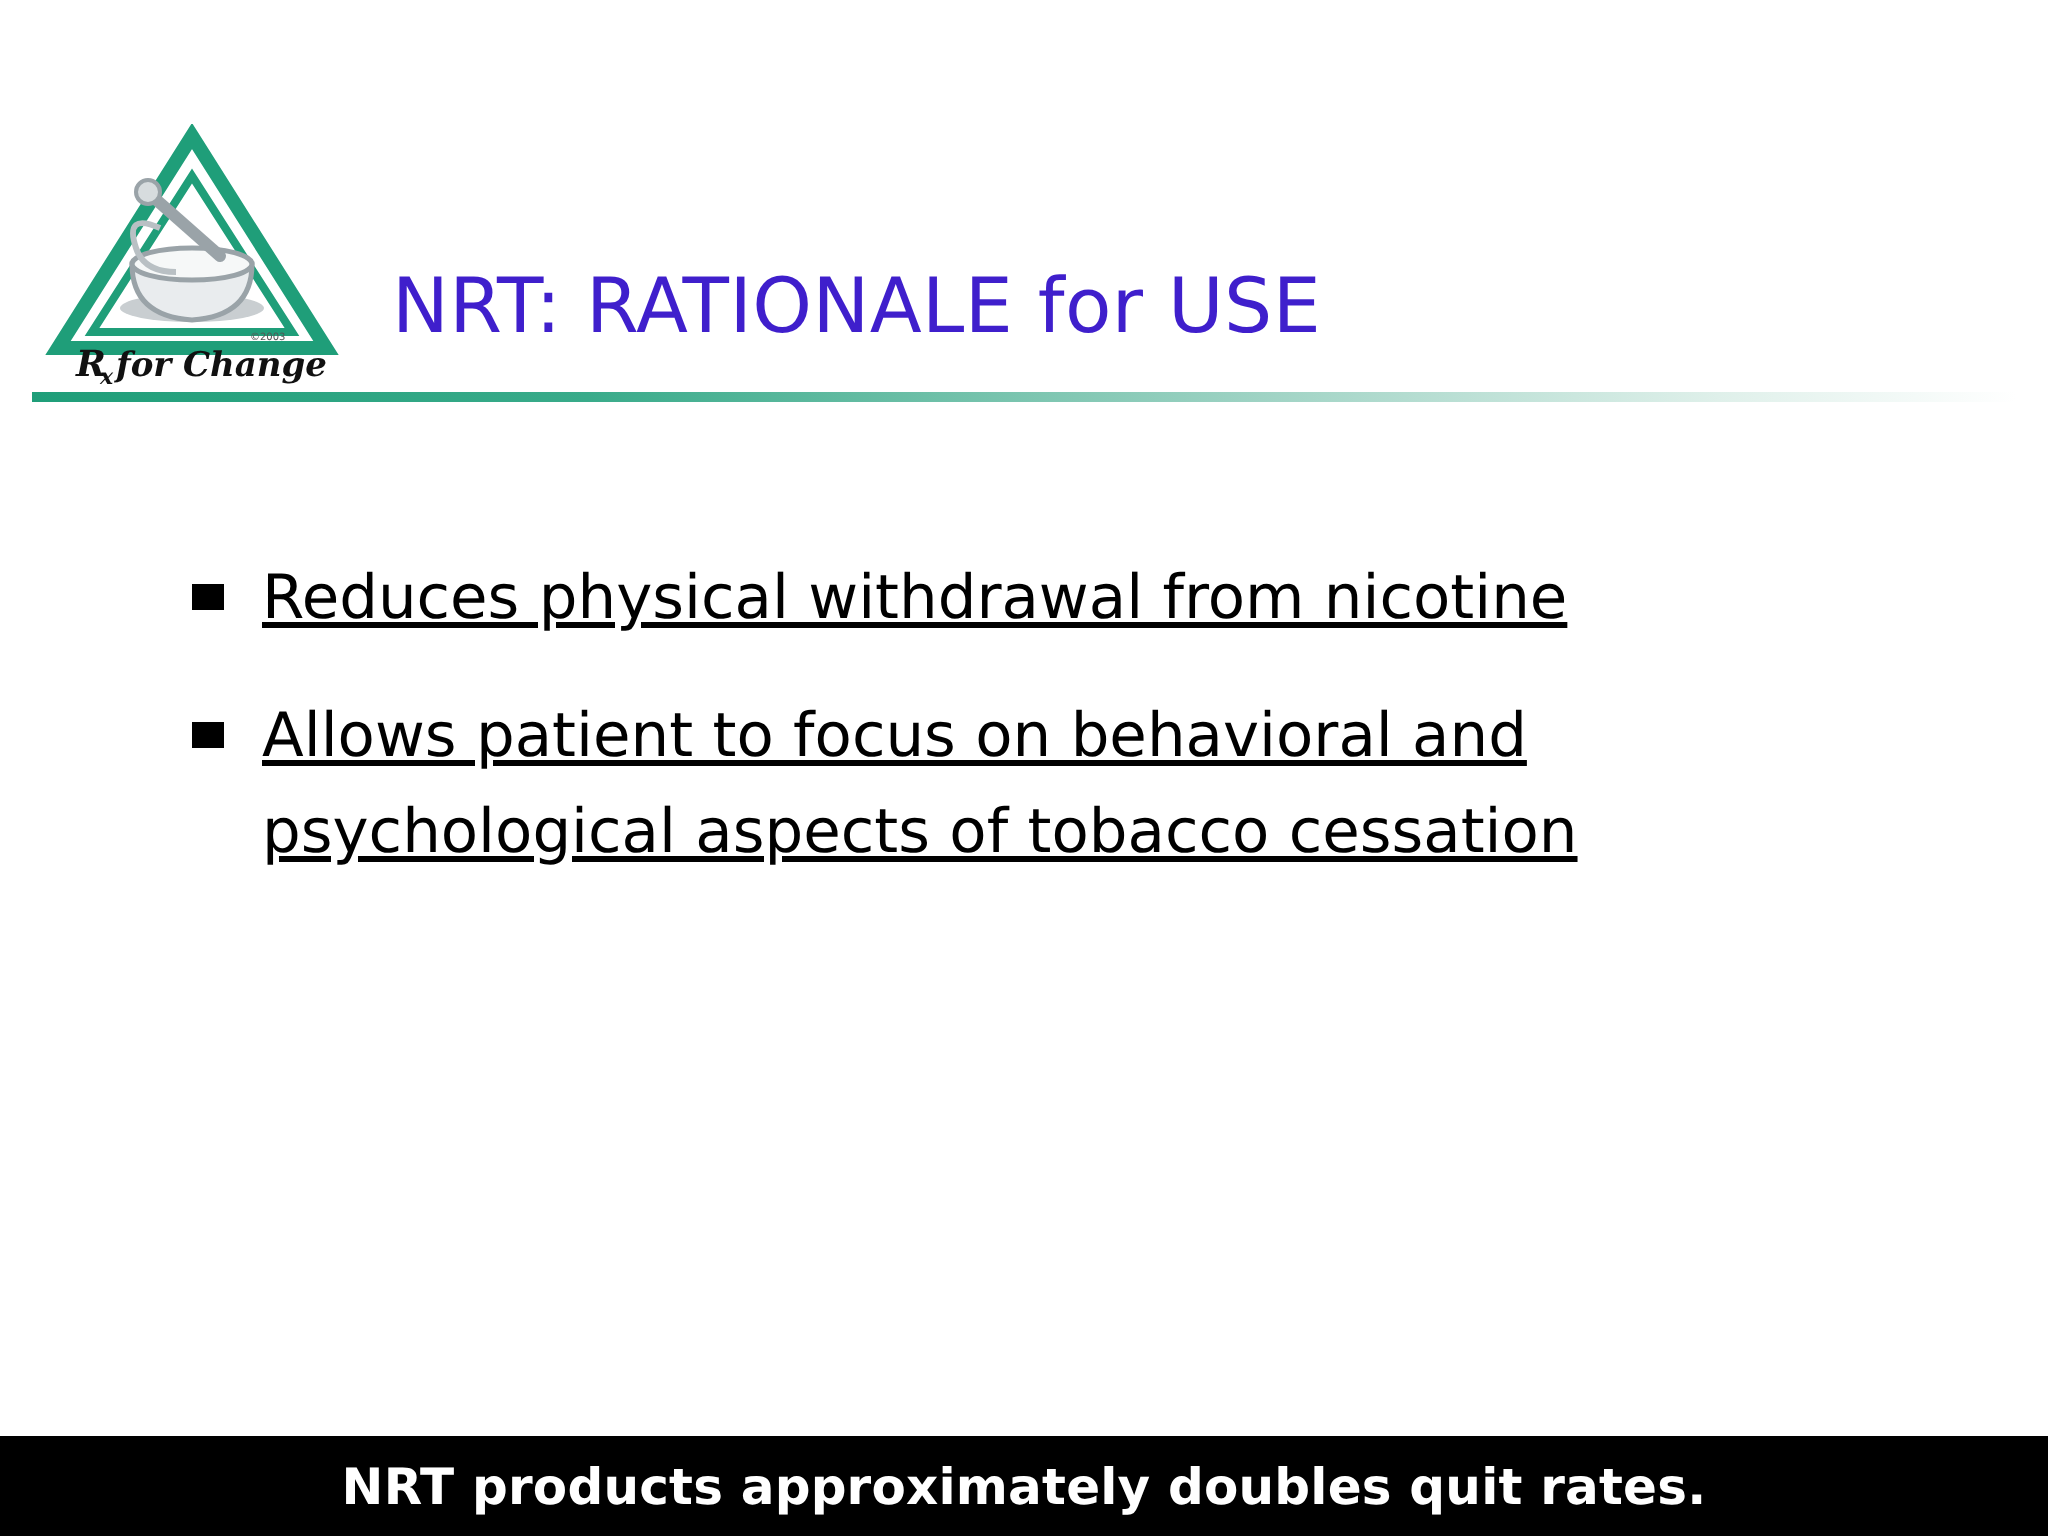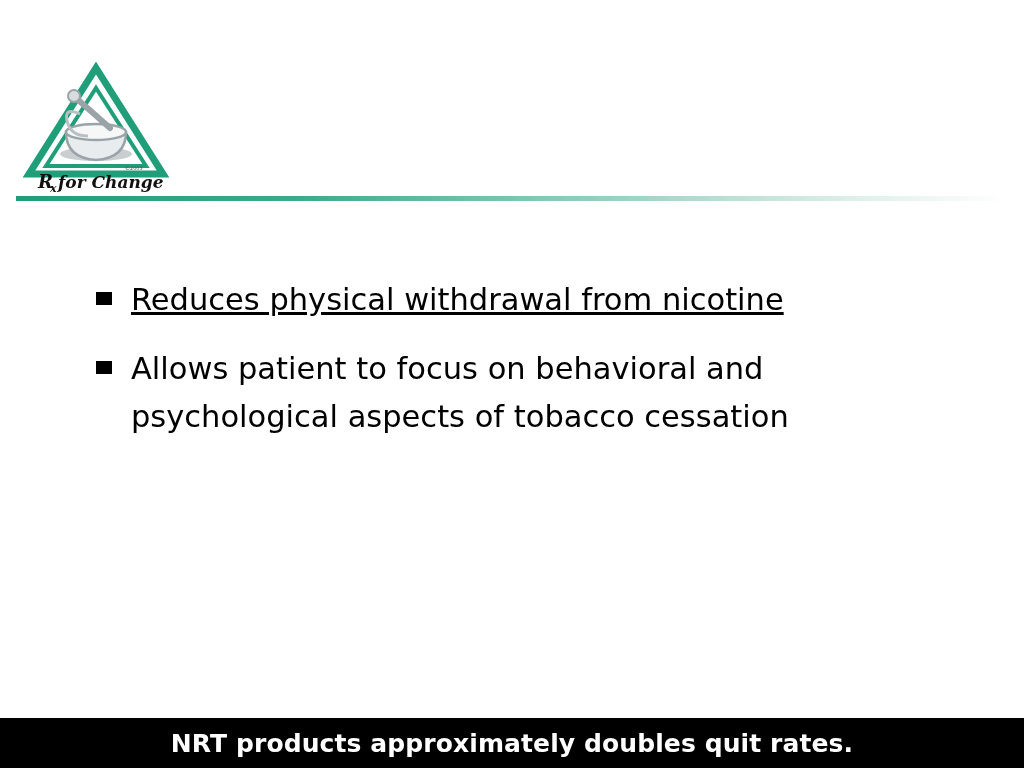--- a/index.html
+++ b/index.html
@@ -79,21 +79,21 @@
   }
   .bullet-text {
     font-size: 30.5px;
     line-height: 1.55;
     color: #000000;
     font-family: "DejaVu Sans", sans-serif;
     max-width: 840px;
   }
   .bullet-row.b1 .bullet-text { max-width: 840px; text-decoration: underline; }
   .bullet-row.b2 .bullet-text { max-width: 830px; }
-  .bullet-row.b3 .bullet-text { max-width: 760px; }
+  .bullet-row.b3 .bullet-text { max-width: 760px; text-decoration: underline; }
 
   
   .footer-bar {
     position: absolute;
     left: 0;
     bottom: 0;
     width: 1024px;
     height: 50px;
     background: #000000;
     display: flex;
@@ -131,20 +131,21 @@
 
         <path d="M58 52 Q40 44 46 62 Q50 74 66 74" fill="none" stroke="#b9c0c4" stroke-width="3"></path>
 
         <text x="16" y="126" font-family="DejaVu Serif, serif" font-size="18" font-style="italic" font-weight="bold" fill="#111111">R</text>
         <text x="28" y="130" font-family="DejaVu Serif, serif" font-size="11" font-style="italic" font-weight="bold" fill="#111111">x</text>
         <text x="36" y="126" font-family="DejaVu Serif, serif" font-size="17" font-style="italic" font-weight="bold" fill="#111111">for Change</text>
         <text x="103" y="108" font-family="DejaVu Sans, sans-serif" font-size="5" fill="#555555">©2003</text>
       </svg>
     </div>
 
+    <div class="slide-title">NRT: RATIONALE for USE</div>
     <div class="title-rule"></div>
   </div>
 
   <div class="content">
 
     <div class="bullet-row b1">
       <span class="bullet-marker"></span>
       <span class="bullet-text">Reduces physical withdrawal from nicotine</span>
     </div>
 

